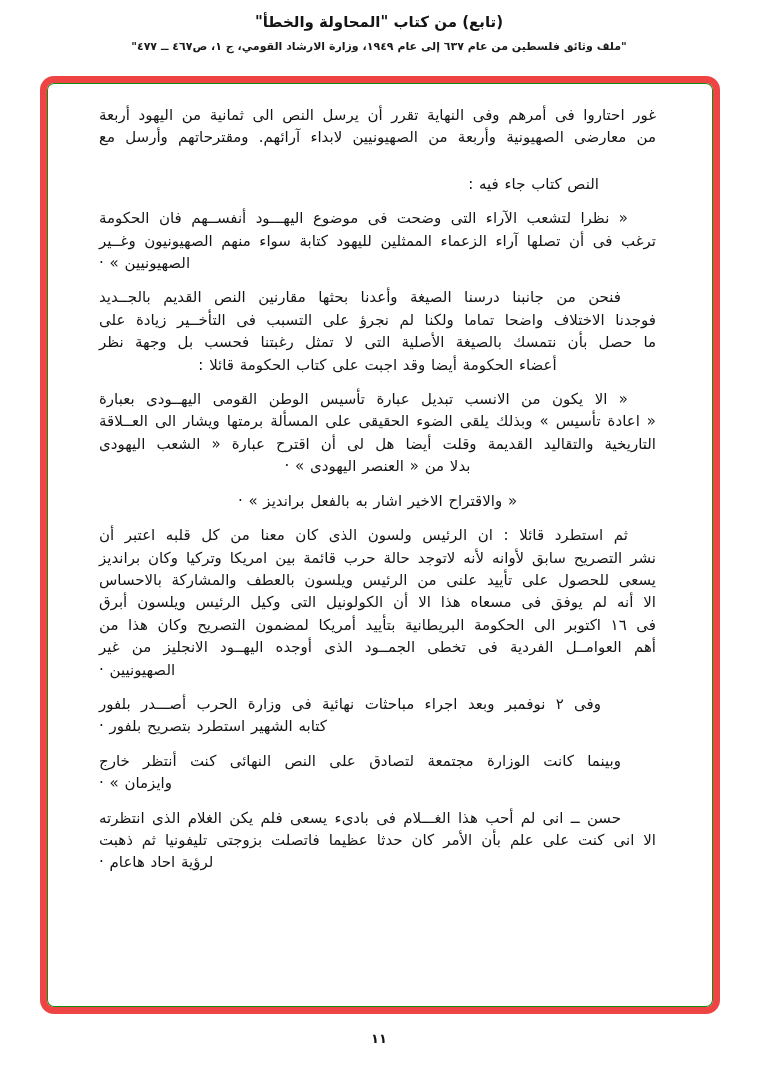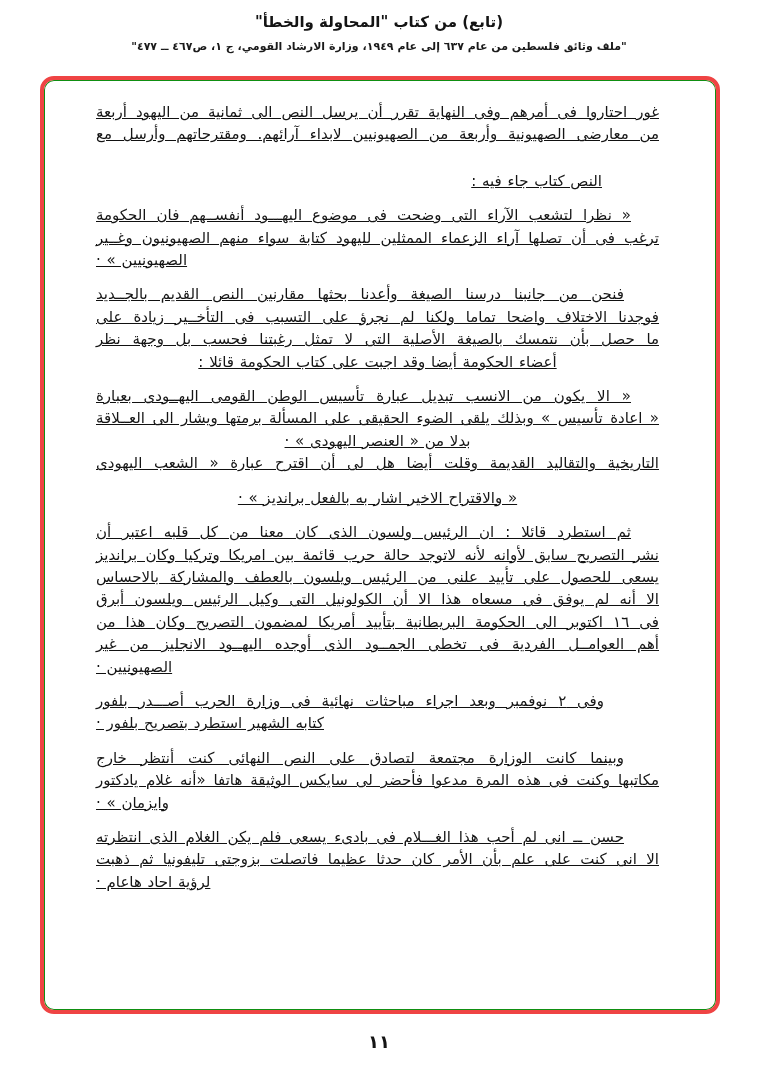--- a/index.html
+++ b/index.html
@@ -18,25 +18,24 @@
     letter-spacing:0.2px;
   }
   .subtitle{
     margin-top:9px;
     font-size:11px;font-weight:bold;color:#1a1a1a;
   }
   .frame{
     position:absolute;left:40px;top:76px;
     width:680px;height:938px;
     box-sizing:border-box;
-    border:4px solid #ef4444;
+    border:7px solid #ef4444;
     border-radius:14px;
     box-shadow:inset 0 0 0 1px #0f8f12;
     background:#ffffff;
-    text-decoration:underline;
   }
   .textblock{
     direction:rtl;
     padding:21px 57px 0 52px;
   }
   .para{margin:0 0 12px 0;}
   .ln{
     font-size:15px;
     line-height:22.4px;
     color:#151515;
@@ -46,21 +45,21 @@
   }
   .lf{text-align:center;text-align-last:left;}
   .ctr{text-align-last:center;}
   .rt57{text-align:right;text-align-last:right;padding-right:57px;margin-top:24px;}
   .ind28{padding-right:28px;}
   .ind35{padding-right:35px;margin-top:8px;}
   .ind55{padding-right:55px;}
   .pagenum{
     position:absolute;left:0;top:1031px;width:100%;
     text-align:center;
-    font-size:18px;font-weight:bold;color:#141414;
+    font-size:13px;font-weight:bold;color:#141414;
     direction:rtl;
   }
 </style>
 </head>
 <body>
 
 <div class="page">
 
   <header class="hdr">
     <div class="title">(تابع) من كتاب "المحاولة والخطأ"</div>
@@ -85,22 +84,22 @@
       <div class="para">
         <div class="ln ind35">فنحن من جانبنا درسنا الصيغة وأعدنا بحثها مقارنين النص القديم بالجــديد</div>
         <div class="ln">فوجدنا الاختلاف واضحا تماما ولكنا لم نجرؤ على التسبب فى التأخــير زيادة على</div>
         <div class="ln">ما حصل بأن نتمسك بالصيغة الأصلية التى لا تمثل رغبتنا فحسب بل وجهة نظر</div>
         <div class="ln ctr">أعضاء الحكومة أيضا وقد اجبت على كتاب الحكومة قائلا :</div>
       </div>
 
       <div class="para">
         <div class="ln ind28">« الا يكون من الانسب تبديل عبارة تأسيس الوطن القومى اليهــودى بعبارة</div>
         <div class="ln">« اعادة تأسيس » وبذلك يلقى الضوء الحقيقى على المسألة برمتها ويشار الى العــلاقة</div>
+        <div class="ln">التاريخية والتقاليد القديمة وقلت أيضا هل لى أن اقترح عبارة « الشعب اليهودى</div>
         <div class="ln ctr">بدلا من « العنصر اليهودى » ·</div>
-        <div class="ln">التاريخية والتقاليد القديمة وقلت أيضا هل لى أن اقترح عبارة « الشعب اليهودى</div>
       </div>
 
       <div class="para">
         <div class="ln ctr">« والاقتراح الاخير اشار به بالفعل برانديز » ·</div>
       </div>
 
       <div class="para">
         <div class="ln ind28">ثم استطرد قائلا : ان الرئيس ولسون الذى كان معنا من كل قلبه اعتبر أن</div>
         <div class="ln">نشر التصريح سابق لأوانه لأنه لاتوجد حالة حرب قائمة بين امريكا وتركيا وكان برانديز</div>
         <div class="ln">يسعى للحصول على تأييد علنى من الرئيس ويلسون بالعطف والمشاركة بالاحساس</div>
@@ -110,21 +109,20 @@
         <div class="ln lf">الصهيونيين ·</div>
       </div>
 
       <div class="para">
         <div class="ln ind55">وفى ٢ نوفمبر وبعد اجراء مباحثات نهائية فى وزارة الحرب أصـــدر بلفور</div>
         <div class="ln lf">كتابه الشهير استطرد بتصريح بلفور ·</div>
       </div>
 
       <div class="para">
         <div class="ln ind35">وبينما كانت الوزارة مجتمعة لتصادق على النص النهائى كنت أنتظر خارج</div>
-        <div class="ln">مكاتبها وكنت فى هذه المرة مدعوا فأحضر لى سايكس الوثيقة هاتفا «أنه غلام يادكتور</div>
         <div class="ln lf">وايزمان » ·</div>
       </div>
 
       <div class="para">
         <div class="ln ind35">حسن ــ انى لم أحب هذا الغـــلام فى بادىء يسعى فلم يكن الغلام الذى انتظرته</div>
         <div class="ln">الا انى كنت على علم بأن الأمر كان حدثا عظيما فاتصلت بزوجتى تليفونيا ثم ذهبت</div>
         <div class="ln lf">لرؤية احاد هاعام ·</div>
       </div>
 
     </div>

